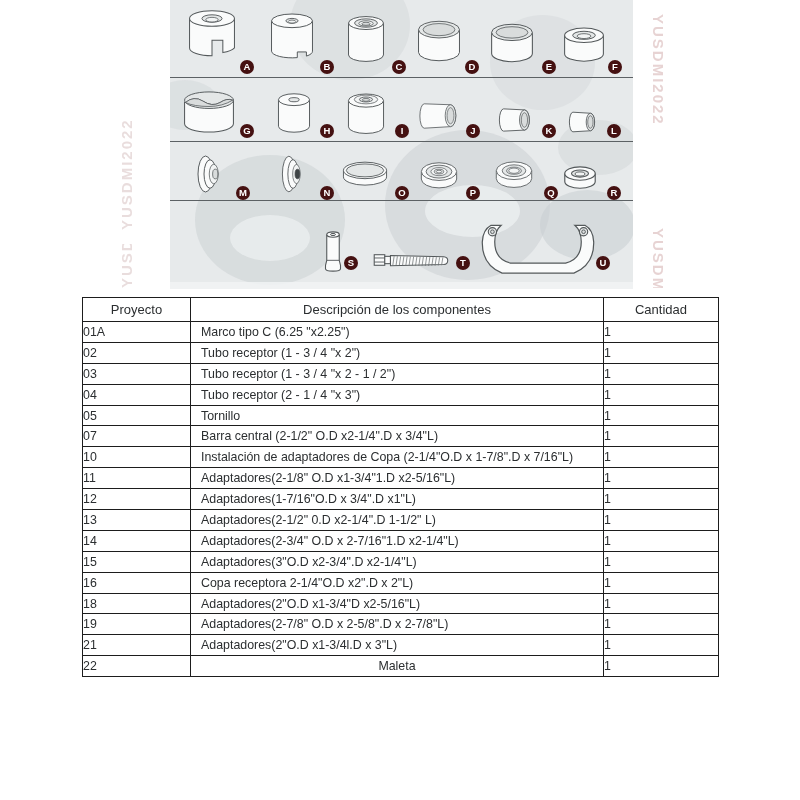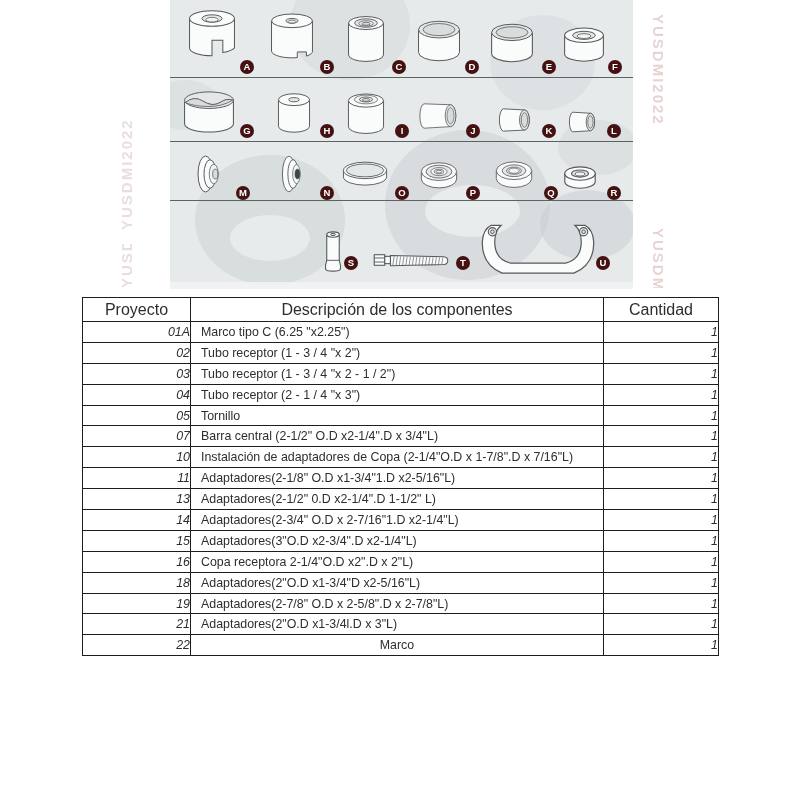--- a/index.html
+++ b/index.html
@@ -44,23 +44,23 @@
   .wml2{left:118px;top:244px;height:44px;}
   
   table.comp{
     position:absolute;left:82px;top:297px;width:636px;
     border-collapse:collapse;table-layout:fixed;
   }
   .comp th,.comp td{
     border:1.5px solid #1d1d1d;color:#2b2e30;font-weight:normal;
     overflow:hidden;white-space:nowrap;padding:0;
   }
-  .comp th{height:23px;font-size:16px;text-align:center;}
+  .comp th{height:23px;font-size:13px;text-align:center;}
   .comp td{height:19.9px;font-size:12.4px;}
-  .c-id,.c-qty{text-align:right;font-style:italic;}
+  .c-id,.c-qty{text-align:left;}
   td.c-desc{text-align:left;padding-left:10px;}
   td.c-desc.center{text-align:center;padding-left:0;}
   
   svg .ln{stroke:#53585a;stroke-width:1.3;fill:#fafbfb;}
   svg .op{stroke:#53585a;stroke-width:1.2;fill:#e4e7e7;}
   svg .in{stroke:#53585a;stroke-width:1;fill:#f2f4f4;}
   svg .dk{stroke:#53585a;stroke-width:1;fill:#d9dcdc;}
   svg .wire{stroke:#53585a;stroke-width:1.1;fill:none;}
 </style>
 </head>
@@ -349,20 +349,25 @@
         <td class="c-id">10</td>
         <td class="c-desc">Instalación de adaptadores de Copa (2-1/4"O.D x 1-7/8".D x 7/16"L)</td>
         <td class="c-qty">1</td>
       </tr>
       <tr>
         <td class="c-id">11</td>
         <td class="c-desc">Adaptadores(2-1/8"  O.D x1-3/4"1.D x2-5/16"L)</td>
         <td class="c-qty">1</td>
       </tr>
       <tr>
+        <td class="c-id">12</td>
+        <td class="c-desc">Adaptadores(1-7/16"O.D x 3/4".D x1"L)</td>
+        <td class="c-qty">1</td>
+      </tr>
+      <tr>
         <td class="c-id">13</td>
         <td class="c-desc">Adaptadores(2-1/2"  0.D x2-1/4".D 1-1/2" L)</td>
         <td class="c-qty">1</td>
       </tr>
       <tr>
         <td class="c-id">14</td>
         <td class="c-desc">Adaptadores(2-3/4"  O.D x 2-7/16"1.D x2-1/4"L)</td>
         <td class="c-qty">1</td>
       </tr>
       <tr>
@@ -385,17 +390,17 @@
         <td class="c-desc">Adaptadores(2-7/8"  O.D x 2-5/8".D x 2-7/8"L)</td>
         <td class="c-qty">1</td>
       </tr>
       <tr>
         <td class="c-id">21</td>
         <td class="c-desc">Adaptadores(2"O.D x1-3/4l.D x 3"L)</td>
         <td class="c-qty">1</td>
       </tr>
       <tr>
         <td class="c-id">22</td>
-        <td class="c-desc center">Marco</td>
+        <td class="c-desc center">Maleta</td>
         <td class="c-qty">1</td>
       </tr>
     </tbody>
 </table>
 
 </body></html>

